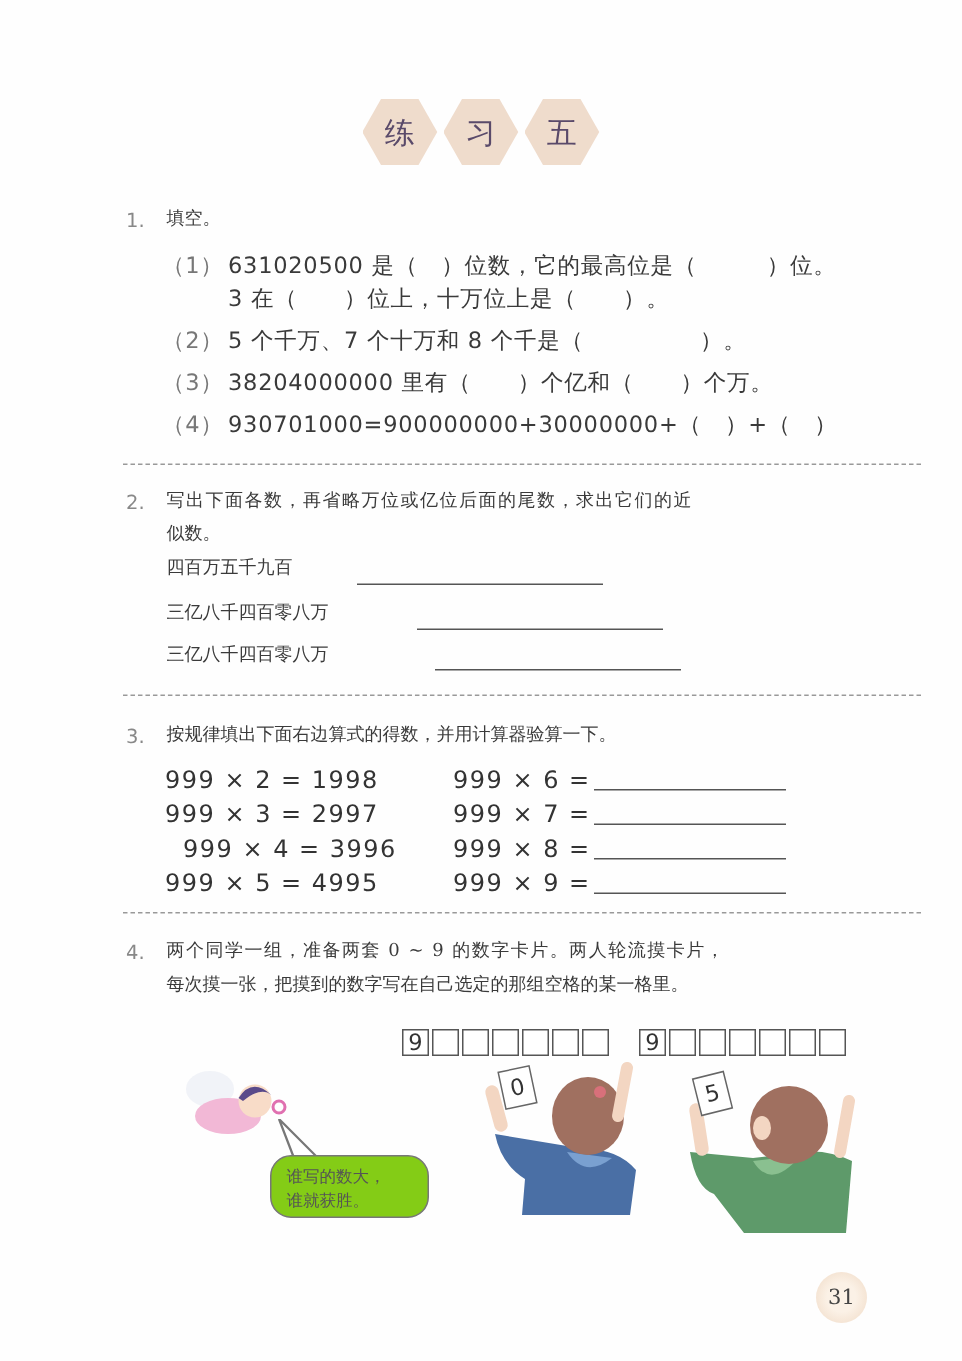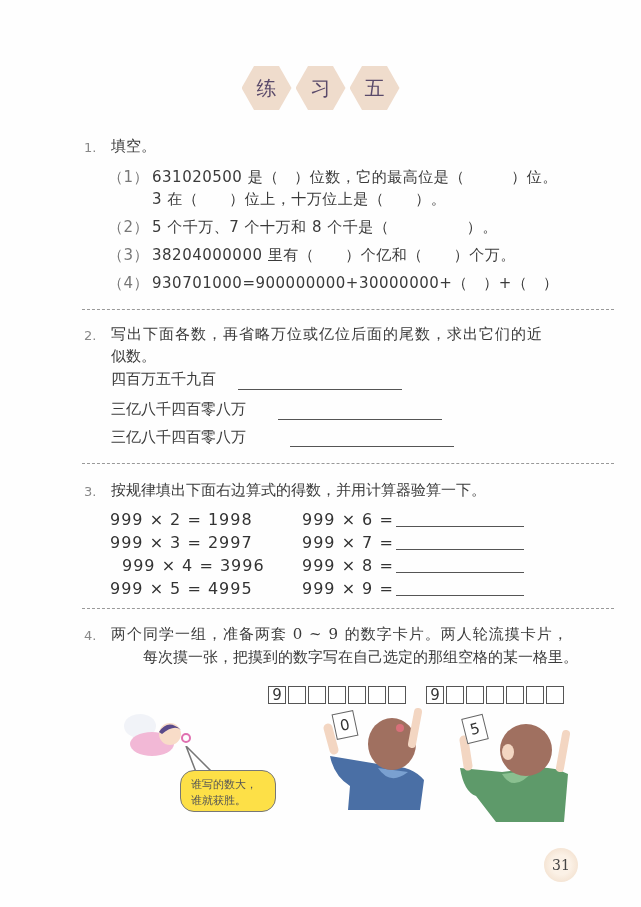--- a/index.html
+++ b/index.html
@@ -9,31 +9,31 @@
   }
   .title-row { position: absolute; top: 66px; left: 0; width: 641px; display: flex; justify-content: center; gap: 4px; }
   .hex {
     width: 50px; height: 44px; background: #efdccc;
     clip-path: polygon(25% 0, 75% 0, 100% 50%, 75% 100%, 25% 100%, 0 50%);
     display: flex; align-items: center; justify-content: center;
     font-family: "DejaVu Serif", "Liberation Serif", serif; font-size: 20px; color: #5a4a6a;
   }
   .abs { position: absolute; white-space: nowrap; }
   .qnum { color: #888; font-size: 13px; }
-  .cn { font-family: "DejaVu Serif", "Liberation Serif", serif; font-size: 15px; color: #3a3a3a; }
+  .cn { font-family: "DejaVu Serif", "Liberation Serif", serif; font-size: 12px; color: #3a3a3a; }
   .sub { font-size: 15px; color: #3a3a3a; letter-spacing: 0.5px; }
   .subnum { color: #777; }
   .divider { position: absolute; left: 82px; width: 532px; border-top: 1px dashed #999; height: 0; }
   .uline { display: inline-block; border-bottom: 1px solid #555; height: 14px; vertical-align: baseline; }
   .eq { font-size: 16px; color: #333; letter-spacing: 1px; }
   .grid { position: absolute; display: flex; gap: 2px; }
   .cell { width: 16px; height: 16px; border: 1px solid #555; font-size: 15px; line-height: 16px; text-align: center; color: #333; background: #fff; }
   .bubble {
-    position: absolute; left: 180px; top: 770px; width: 96px; height: 42px;
-    border: 1.5px solid #777; border-radius: 14px; background: #fde047;
+    position: absolute; left: 180px; top: 770px; width: 106px; height: 42px;
+    border: 1.5px solid #777; border-radius: 14px; background: #84cc16;
     font-family: "DejaVu Serif", "Liberation Serif", serif; font-size: 11px; color: #555;
     padding: 6px 10px; box-sizing: border-box; line-height: 16px;
   }
   .page-num {
     position: absolute; left: 544px; top: 848px; width: 34px; height: 34px; border-radius: 50%;
     background: radial-gradient(circle, #fbf1e6 40%, #efd9c4 100%);
     display: flex; align-items: center; justify-content: center;
     font-family: "DejaVu Serif", "Liberation Serif", serif; font-size: 14px; color: #444;
   }
   .card { position: absolute; width: 20px; height: 24px; background: #fff; border: 1px solid #666; font-size: 15px; text-align: center; line-height: 24px; color: #333; }
@@ -92,21 +92,21 @@
 <span class="abs uline" style="left:396px;top:535px;width:128px;"></span>
 <span class="abs eq" style="left:302px;top:556px;">999 × 8 =</span>
 <span class="abs uline" style="left:396px;top:558px;width:128px;"></span>
 <span class="abs eq" style="left:302px;top:579px;">999 × 9 =</span>
 <span class="abs uline" style="left:396px;top:581px;width:128px;"></span>
 
 <div class="divider" style="top:608px;"></div>
 
 <span class="abs qnum" style="left:84px;top:628px;">4.</span>
 <span class="abs cn" style="left:111px;top:625px;letter-spacing:1px;">两个同学一组，准备两套 0 ~ 9 的数字卡片。两人轮流摸卡片，</span>
-<span class="abs cn" style="left:111px;top:648px;margin-left:32px;">每次摸一张，把摸到的数字写在自己选定的那组空格的某一格里。</span>
+<span class="abs cn" style="left:111px;top:648px;">每次摸一张，把摸到的数字写在自己选定的那组空格的某一格里。</span>
 
 <div class="grid" style="left:268px;top:686px;">
   <div class="cell">9</div>
   <div class="cell"></div>
   <div class="cell"></div>
   <div class="cell"></div>
   <div class="cell"></div>
   <div class="cell"></div>
   <div class="cell"></div>
 </div>

